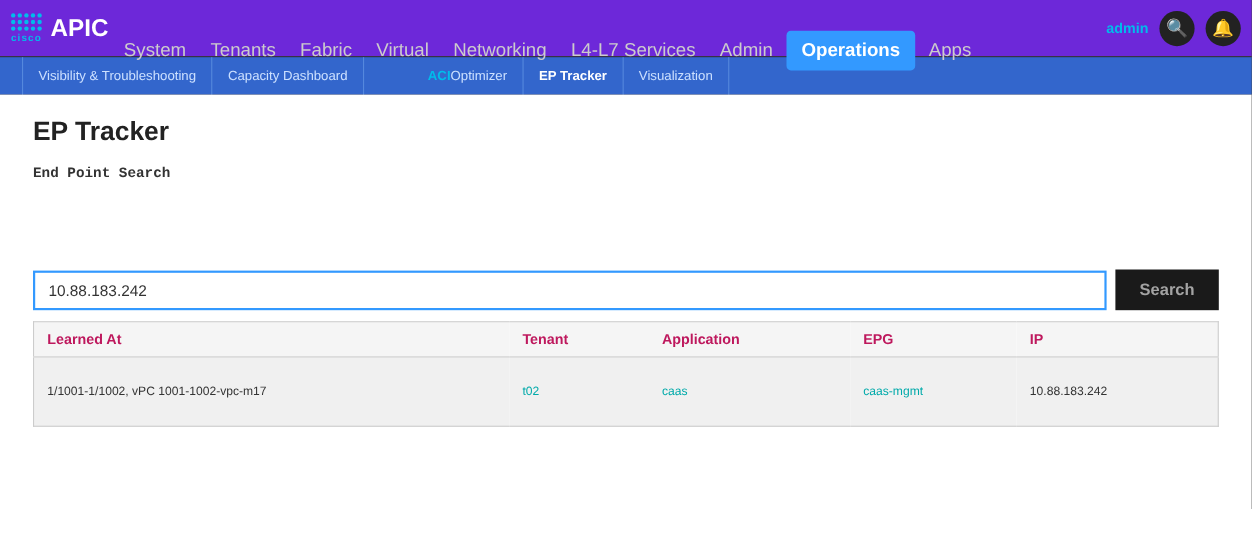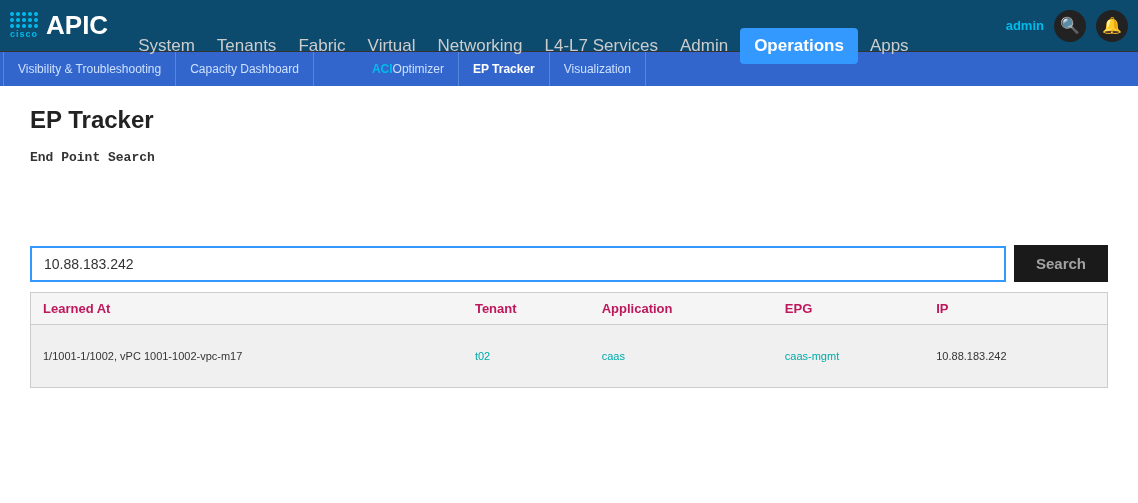--- a/index.html
+++ b/index.html
@@ -1,20 +1,20 @@
 <!DOCTYPE html>
 <html><head>
   <meta charset="utf-8">
   <style>
     * { margin: 0; padding: 0; box-sizing: border-box; }
     body { font-family: Arial, sans-serif; background: #1a1a1a; width: 1138px; height: 503px; overflow: hidden; }
 
     
     .top-nav {
-      background: #0c4a6e;
+      background: #6d28d9;
       display: flex;
       align-items: center;
       padding: 0 10px;
       height: 52px;
       border-bottom: 1px solid #333;
     }
     .cisco-logo {
       display: flex;
       flex-direction: column;
       align-items: center;
@@ -33,23 +33,23 @@
       border-radius: 50%;
     }
     .cisco-logo .brand-text {
       color: #00bceb;
       font-size: 9px;
       font-weight: bold;
       letter-spacing: 1px;
     }
     .apic-label {
       color: white;
-      font-size: 26px;
-      font-weight: bold;
-      margin-right: 20px;
+      font-size: 22px;
+      font-weight: bold;
+      margin-right: 4px;
     }
     .nav-items {
       display: flex;
       align-items: center;
       flex: 1;
       gap: 2px;
     }
     .nav-item {
       color: #ccc;
       font-size: 17px;
@@ -88,21 +88,21 @@
       color: white;
       font-size: 16px;
     }
 
     
     .sub-nav {
       background: #3366cc;
       display: flex;
       align-items: center;
       height: 34px;
-      padding: 0 3px;
+      padding: 0 20px;
     }
     .sub-nav-item {
       color: #cce0ff;
       font-size: 12px;
       padding: 0 14px;
       height: 100%;
       display: flex;
       align-items: center;
       cursor: pointer;
       border-right: 1px solid #5588dd;

